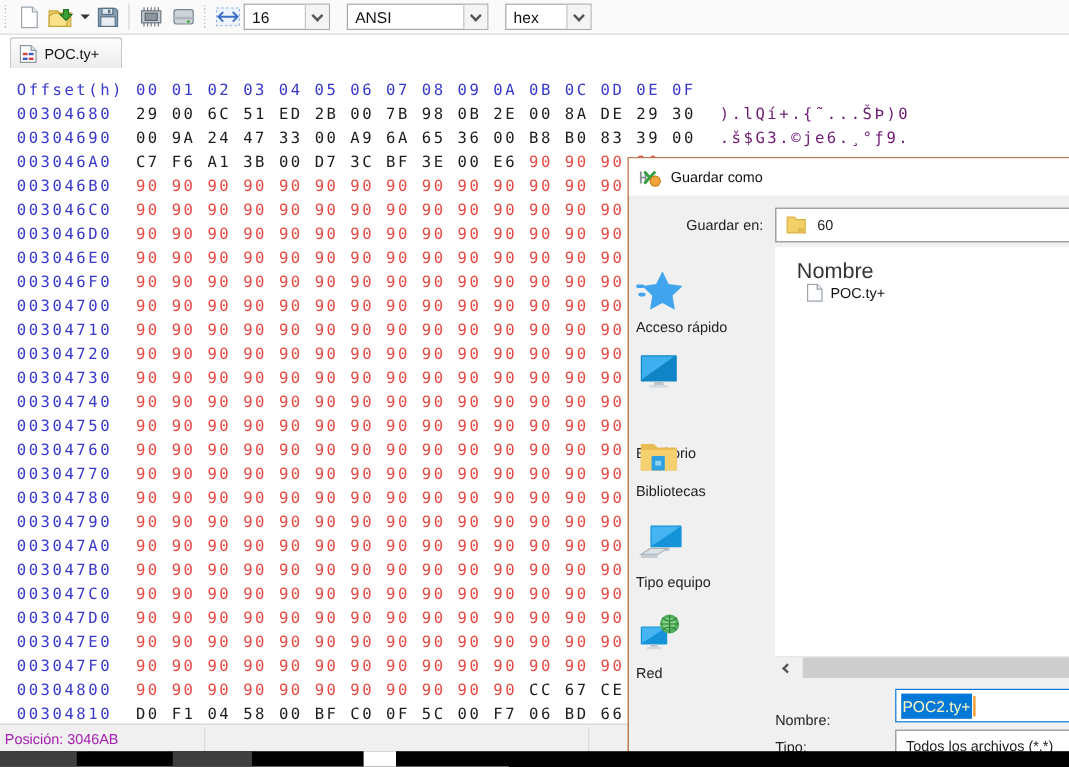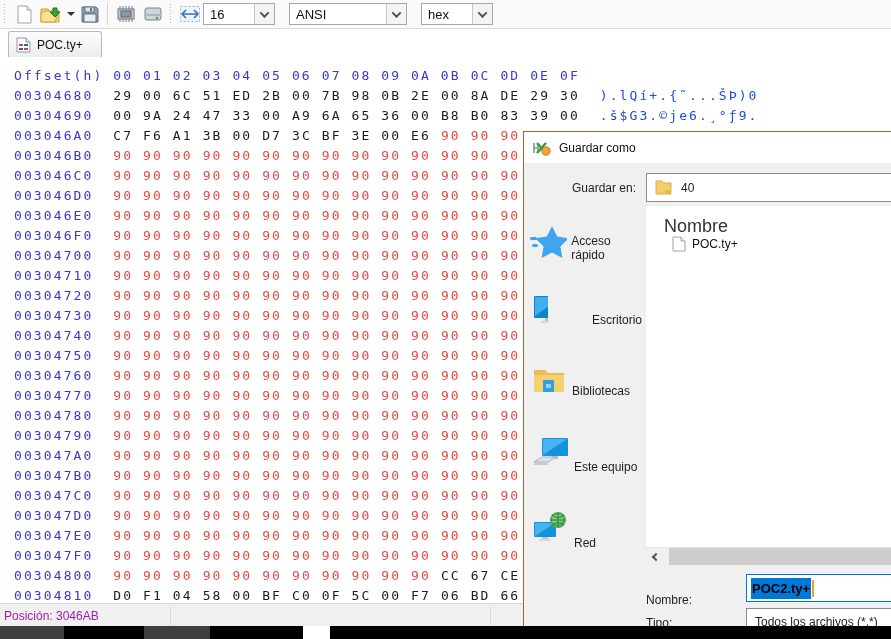--- a/index.html
+++ b/index.html
@@ -34,21 +34,21 @@
   .tab .lbl { font-size:12px; color:#111; }
 
   
   .hexarea { position:absolute; left:0; top:57px; width:757px; height:546px; background:#fff; }
   .hexlines { position:absolute; left:14px; top:9px; font-family:"DejaVu Sans Mono", monospace;
               font-size:13px; letter-spacing:2.1px; line-height:20px; white-space:pre; }
   .hexline { height:20px; }
   .hexline .off, .hexline.hdr { color:var(--c-offset_blue); }
   .hexline .byte { color:#1c1c1c; }
   .hexline .byte.red { color:var(--c-byte_red); }
-  .hexline .ascii { color:#1d4ed8; }
+  .hexline .ascii { color:#701a75; }
 
   
   .statusbar { position:absolute; left:0; top:603px; width:891px; height:24px; background:#f0f0f0;
                border-top:1px solid #d4d4d4; z-index:5; }
   .statusbar .postext { position:absolute; left:4px; top:5px; font-size:12px; color:#a21caf; }
   .statusbar .ssep { position:absolute; top:2px; width:1px; height:20px; background:#dadada; }
 
   
   .taskbar { position:absolute; left:0; top:626px; width:891px; height:13px; background:#000; z-index:50; }
   .taskbar .seg { position:absolute; top:0; height:13px; }
@@ -59,41 +59,41 @@
   .dlg-title { position:absolute; left:0; top:0; width:100%; height:31px; background:#fff;
                display:flex; align-items:center; gap:8px; padding-left:9px; }
   .dlg-title .ttl { font-size:12px; color:#111; }
   .dlg-label { font-size:12px; color:#222; }
 
   .savein-label { position:absolute; left:20px; top:49px; width:92px; text-align:right; }
   .savein-combo { position:absolute; left:122px; top:41px; width:262px; height:29px; background:#fff;
                   border:1px solid #8a8a8a; display:flex; align-items:center; gap:9px; padding-left:8px; }
 
   .placesbar { position:absolute; left:6px; top:76px; width:112px; height:410px; }
-  .place { position:absolute; left:0; width:112px; display:flex; 
-           align-items:flex-end; gap:4px; }
+  .place { position:absolute; left:0; width:112px; display:flex; flex-direction:column;
+           align-items:flex-start; gap:4px; }
   .place .plabel { font-size:12px; color:#222; }
 
   .filelist { position:absolute; left:122px; top:74px; width:258px; height:341px; background:#fff; }
   .col-hdr { position:absolute; left:18px; top:10px; font-size:18px; color:#333; }
   .file-item { position:absolute; left:26px; top:30px; display:flex; align-items:center; gap:6px; }
   .file-item .flabel { font-size:12px; color:#111; }
 
   .hscroll { position:absolute; left:122px; top:415px; width:258px; height:17px; background:#f0f0f0;
              border-top:1px solid #e2e2e2; }
   .hscroll .sbtn { position:absolute; left:0; top:0; width:17px; height:17px; background:#f0f0f0;
                    display:flex; align-items:center; justify-content:center; }
   .chev-left { width:6px; height:6px; border-left:2px solid #555; border-bottom:2px solid #555;
                transform:rotate(45deg); margin-left:2px; }
   .hscroll .thumb { position:absolute; left:23px; top:0; width:235px; height:17px; background:#cdcdcd; }
 
   .fname-label { position:absolute; left:122px; top:449px;margin-top:12px; }
   .fname-input { position:absolute; left:222px; top:442px; width:158px; height:28px; background:#fff;
                  border:1px solid var(--c-accent); display:flex; align-items:center; padding-left:4px; }
-  .fname-input .sel { background:var(--c-selection); color:#000000; font-size:13px; padding:3px 1px;font-weight:bold; }
+  .fname-input .sel { background:var(--c-selection); color:#fef9c3; font-size:13px; padding:3px 1px; }
   .fname-input .caret { width:2px; height:17px; background:var(--c-caret_orange); margin-left:1px; }
 
   .ftype-label { position:absolute; left:122px; top:484px; }
   .ftype-combo { position:absolute; left:222px; top:476px; width:158px; height:28px; background:#fff;
                  border:1px solid #8a8a8a; display:flex; align-items:center; padding-left:8px;
                  font-size:12px; color:#222; }
 </style>
 </head>
 <body>
 
@@ -206,21 +206,21 @@
       </svg>
       <span class="ttl">Guardar como</span>
     </div>
 
     <div class="dlg-label savein-label">Guardar en:</div>
     <div class="savein-combo">
       <svg width="17" height="17">
           <path d="M1 2 h6 l2 2 h7 v11 h-15 z" fill="#f3cf67" stroke="#d9af44"></path>
           <path d="M10 11 h5 v4 h-5 z" fill="#e4ba4e"></path>
         </svg>
-      <span>40</span>
+      <span>60</span>
     </div>
 
     <div class="placesbar">
       <div class="place" style="top:16px;">
         <svg width="40" height="38">
           <path d="M22 2 l5.2 10.6 11.6 1.7 -8.4 8.2 2 11.6 -10.4 -5.5 -10.4 5.5 2 -11.6 -8.4 -8.2 11.6 -1.7 z" fill="#41a5ee"></path>
           <rect x="0" y="13" width="7" height="3" rx="1.5" fill="#41a5ee"></rect>
             <rect x="2" y="20" width="6" height="3" rx="1.5" fill="#41a5ee"></rect>
         </svg>
         <span class="plabel">Acceso rápido</span>
@@ -244,21 +244,21 @@
         <span class="plabel">Bibliotecas</span>
       </div>
       <div class="place" style="top:228px;">
         <svg width="40" height="38">
           <rect x="12" y="2" width="26" height="18" rx="1" fill="#1593d8"></rect>
           <path d="M13 3 l24 0 -24 16 z" fill="#45b4f0"></path>
           <rect x="22" y="20" width="6" height="3" fill="#b9c2c9"></rect>
           <path d="M4 26 l8 -5 h14 l-8 5 z" fill="#dde3e7" stroke="#aab3ba"></path>
           <path d="M4 26 h14 v3 h-14 z" fill="#c4ccd2"></path>
         </svg>
-        <span class="plabel">Este equipo</span>
+        <span class="plabel">Tipo equipo</span>
       </div>
       <div class="place" style="top:302px;">
         <svg width="40" height="40">
           <rect x="4" y="12" width="22" height="15" rx="1" fill="#1593d8"></rect>
           <path d="M5 13 l20 0 -20 13 z" fill="#45b4f0"></path>
           <rect x="12" y="27" width="6" height="2" fill="#b9c2c9"></rect>
             <rect x="9" y="29" width="12" height="2" fill="#d2d9de"></rect>
           <circle cx="28" cy="10" r="8" fill="#4fae57"></circle>
           <path d="M23 6 q5 -3 9 0 q2 3 0 6 q-4 4 -9 1 q-2 -4 0 -7" fill="#7ecf84"></path>
           <path d="M20.5 10 h15 M28 2.5 v15 M22 5 q6 5 12 0 M22 15 q6 -5 12 0" stroke="#2e7d36" stroke-width="1" fill="none"></path>

